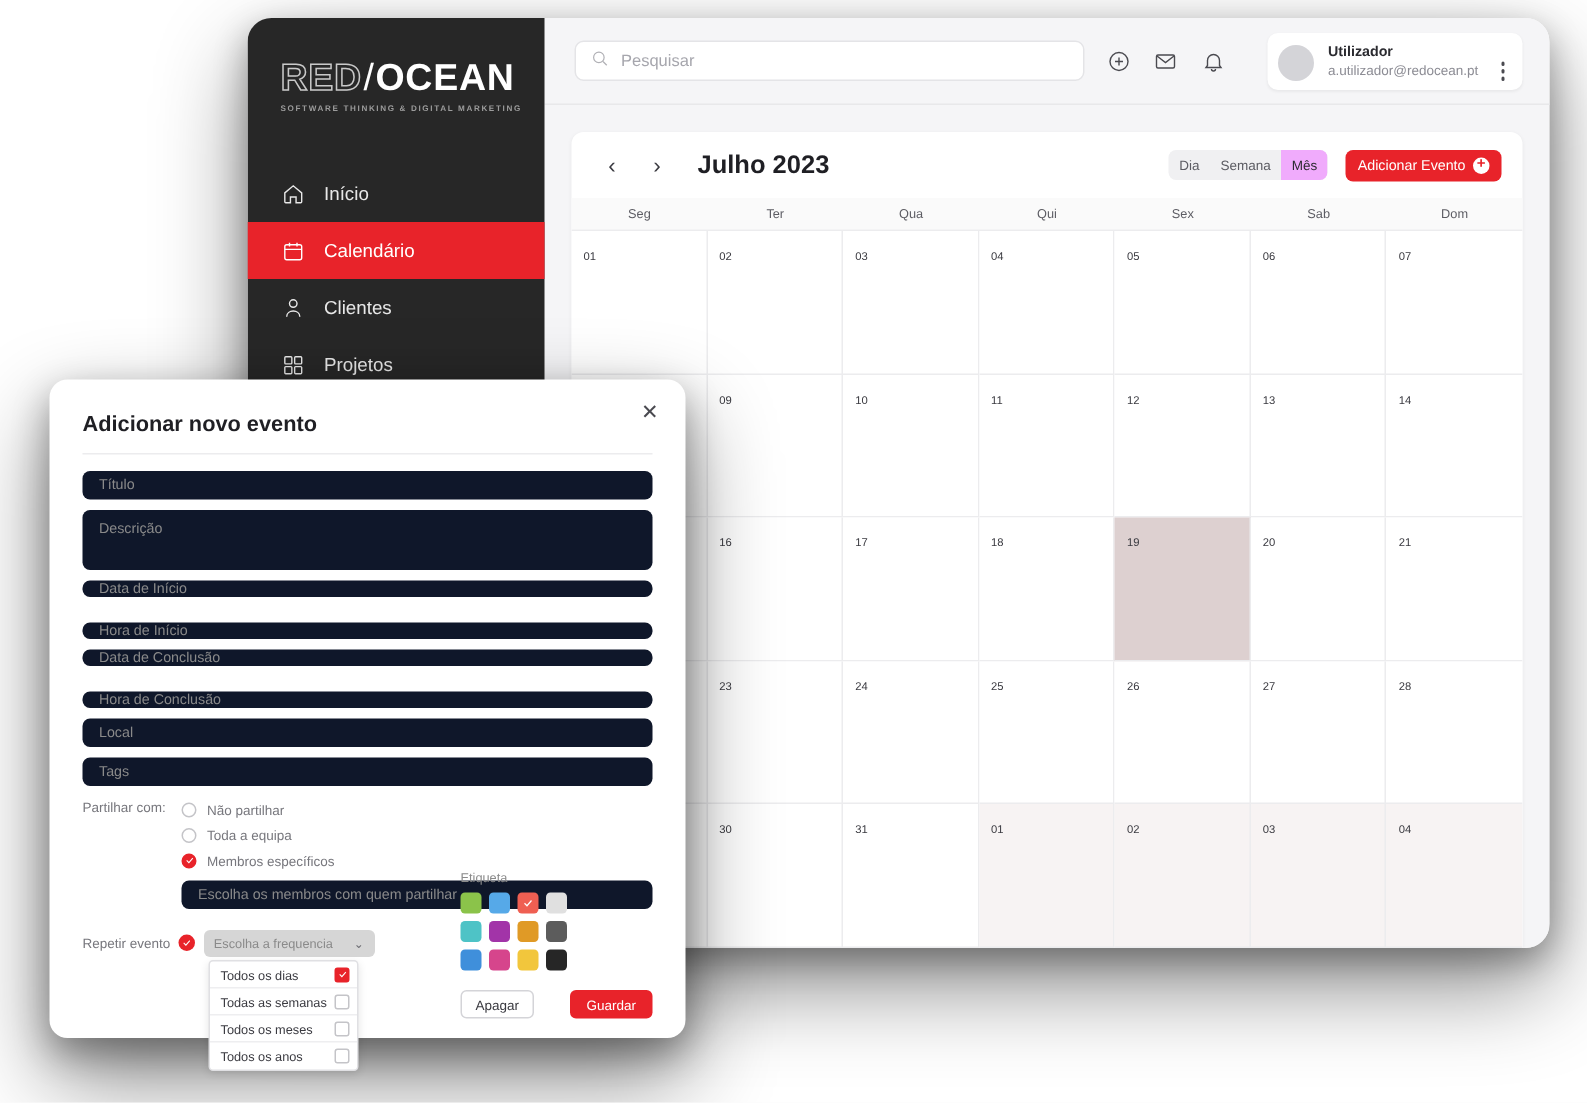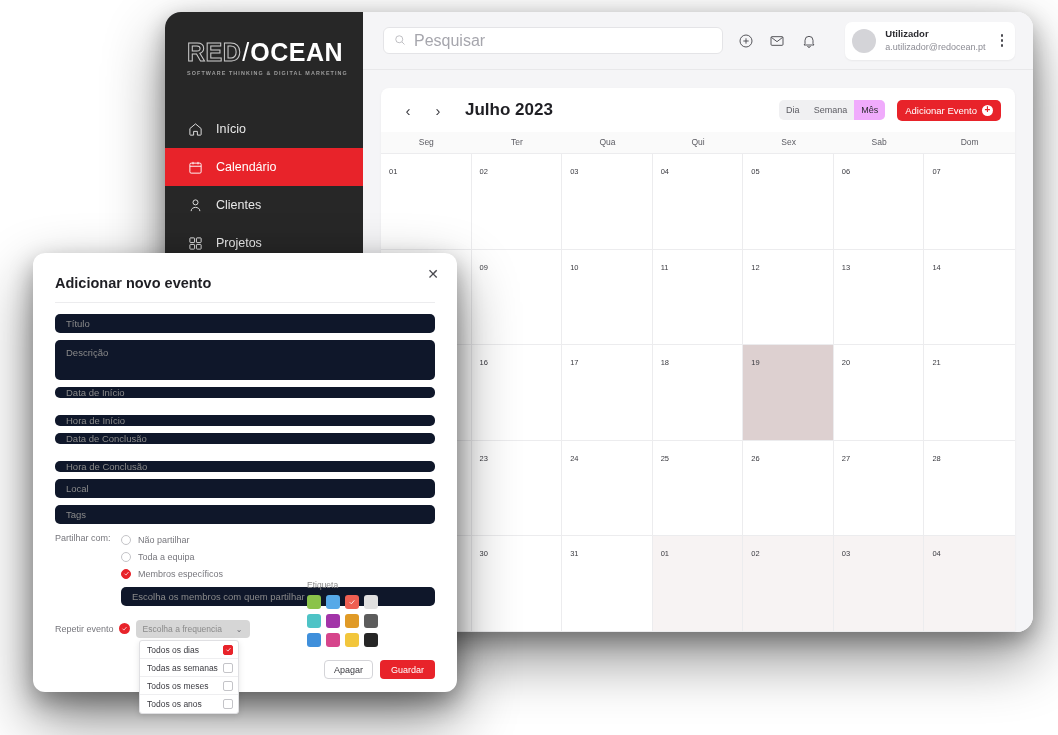--- a/index.html
+++ b/index.html
@@ -65,31 +65,31 @@
     background: #f5f5f7;
     border-bottom: 1px solid #e8e8ea;
   }
   #search-box {
     flex: 0 0 340px; height: 27px;
     background: #ffffff; border: 1px solid #e4e4e7; border-radius: 6px;
     display: flex; align-items: center; gap: 8px; padding: 0 10px;
   }
   #search-box svg { width: 12px; height: 12px; stroke: #b0b0b5; fill: none; stroke-width: 1.6; }
   #search-input {
-    border: 0; outline: 0; font-size: 16px; color: #6f6f75;
+    border: 0; outline: 0; font-size: 11px; color: #6f6f75;
     font-family: inherit; background: transparent; width: 100%;
   }
   #search-input::placeholder { color: #a6a6ad; }
 
   .top-icon { width: 20px; height: 20px; display: flex; align-items: center; justify-content: center; cursor: pointer; }
   .top-icon svg { width: 16px; height: 16px; stroke: #4a4a50; fill: none; stroke-width: 1.4; }
   #top-spacer { flex: 1; }
 
   #user-chip {
-    display: flex; align-items: center; gap: 9px;
+    display: flex; align-items: flex-end; gap: 9px;
     background: #ffffff; border-radius: 7px;
     padding: 6px 8px 6px 7px; height: 38px; cursor: pointer;
     box-shadow: 0 1px 2px rgba(0,0,0,0.05);
   }
   #avatar { width: 24px; height: 24px; border-radius: 50%; background: #d4d4d8; flex: 0 0 24px; }
   #user-name { font-size: 9.5px; font-weight: 700; color: #2b2b30; line-height: 1.35; }
   #user-email { font-size: 9px; color: #8c8c94; line-height: 1.35; }
   #kebab { display: flex; flex-direction: column; gap: 2.5px; padding: 0 4px 0 6px; cursor: pointer; }
   #kebab i { width: 2.5px; height: 2.5px; border-radius: 50%; background: #4a4a50; display: block; }
 
@@ -213,21 +213,21 @@
     display: flex; align-items: center; justify-content: center;
   }
   .cb.checked svg { width: 7px; height: 7px; stroke: #fff; stroke-width: 2.6; fill: none; }
 
   #etiqueta-block { position: absolute; left: 274px; top: 327px; }
   #etiqueta-label { font-size: 8.5px; color: #8a8a8a; margin-bottom: 5px; }
   #swatches { display: grid; grid-template-columns: repeat(4, 14px); gap: 5px; }
   .swatch { width: 14px; height: 14px; border-radius: 3px; cursor: pointer; display: flex; align-items: center; justify-content: center; }
   .swatch svg { width: 8px; height: 8px; stroke: #fff; stroke-width: 2.4; fill: none; }
 
-  #modal-footer { position: absolute; right: 22px; bottom: 13px; display: flex; gap: 7px; }
+  #modal-footer { position: absolute; right: 22px; bottom: 13px; display: flex; gap: 24px; }
   #btn-apagar {
     background: #fff; border: 1px solid #d4d4d8; border-radius: 4px;
     font-size: 9px; color: #3a3a40; font-family: inherit;
     height: 19px; padding: 0 9px; cursor: pointer;
   }
   #btn-guardar {
     background: #e8232a; border: 0; border-radius: 4px;
     font-size: 9px; color: #fff; font-family: inherit;
     height: 19px; padding: 0 11px; cursor: pointer;
   }

